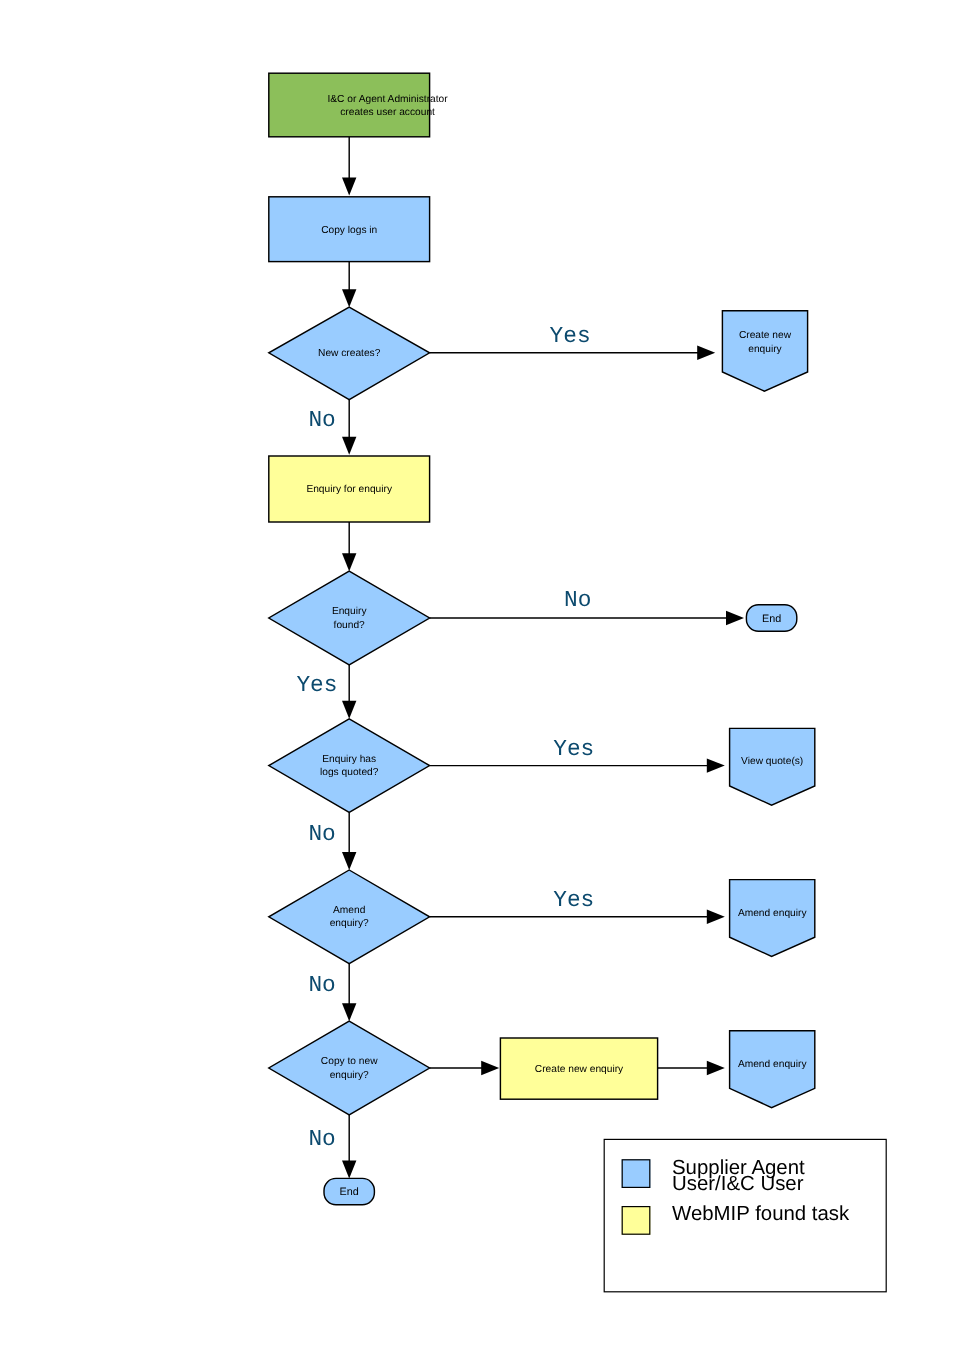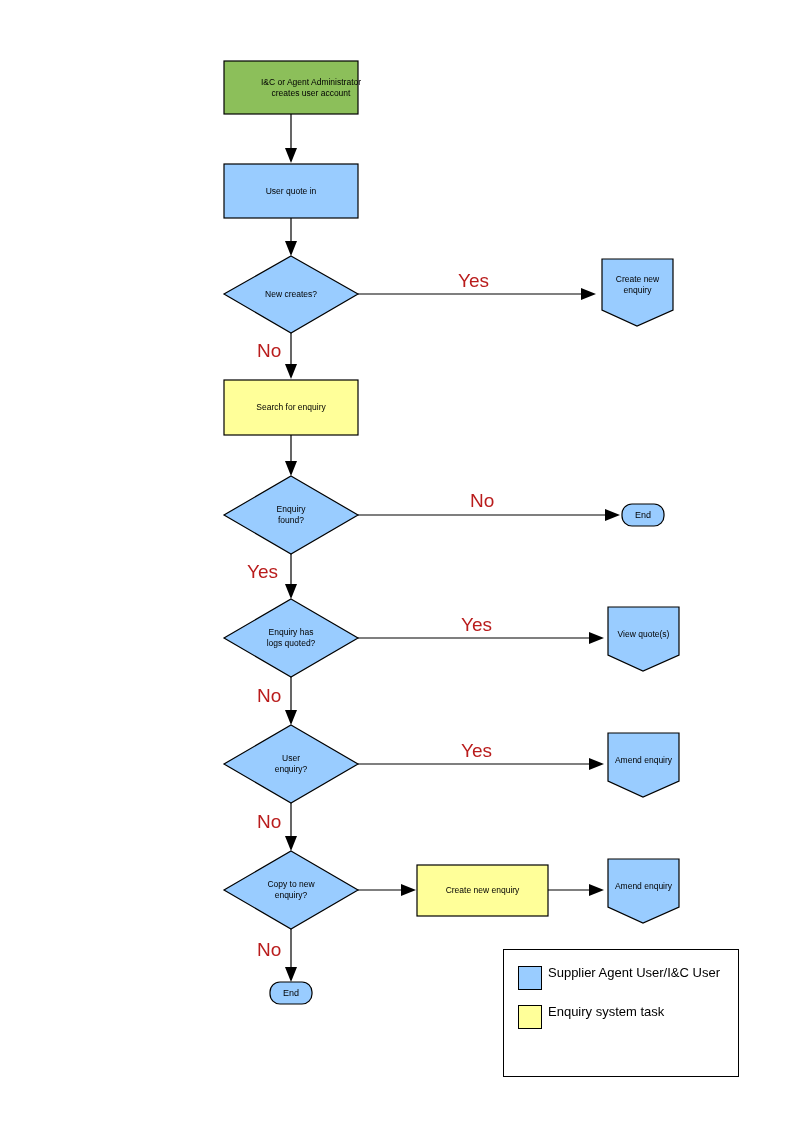--- a/index.html
+++ b/index.html
@@ -45,23 +45,24 @@
     color: #000000;
     pointer-events: none;
     white-space: pre-line;
     display: flex;
     align-items: center;
     justify-content: center;
   }
   .edge-label {
     position: absolute;
     font-size: 19px;
-    color: #b91c1c;
+    color: #0c4a6e;
     line-height: 19px;
     white-space: nowrap;
+    font-family: Liberation Mono, monospace;
   }
   #legend-box {
     position: absolute;
     left: 503px;
     top: 949px;
     width: 236px;
     height: 128px;
     border: 1.2px solid #000000;
     background: #ffffff;
     box-sizing: border-box;
@@ -73,26 +74,25 @@
     left: 14px;
   }
   .legend-swatch {
     width: 24px;
     height: 24px;
     border: 1.2px solid #000000;
     box-sizing: border-box;
     flex: none;
   }
   .legend-text {
-    margin-left: 6px;
-    font-size: 13px;
+    margin-left: 18px;
+    font-size: 17px;
     line-height: 13.5px;
     color: #000000;
     max-width: 180px;
-    text-align: center;
   }
 </style>
 </head>
 <body>
 
 <div id="canvas">
 
   <svg id="flow-svg" viewBox="0 0 794 1123">
 
     <g>
@@ -190,43 +190,43 @@
     <polygon class="node-shape" points="291,851 358,890 291,929 224,890" fill="#99CCFF"></polygon>
 
     <rect class="node-shape" x="417" y="865" width="131" height="51" fill="#FFFF99"></rect>
 
     <polygon class="node-shape" points="608,859 679,859 679,907 643,923 608,907" fill="#99CCFF"></polygon>
 
     <rect class="node-shape" x="270" y="982" width="42" height="22" rx="10" ry="10" fill="#99CCFF"></rect>
 
   </svg>
 
-  <div class="node-label" style="left:224px; top:61px; width:134px; height:53px;padding-left:20px;">I&amp;C or Agent Administrator
+  <div class="node-label" style="left:236px; top:61px; width:134px; height:53px;padding-left:20px;">I&amp;C or Agent Administrator
 creates user account</div>
 
-  <div class="node-label" style="left:224px; top:164px; width:134px; height:54px;">User quote in</div>
+  <div class="node-label" style="left:224px; top:164px; width:134px; height:54px;">Copy logs in</div>
 
   <div class="node-label" style="left:236px; top:275px; width:110px; height:38px;">New creates?</div>
 
   <div class="node-label" style="left:602px; top:266px; width:71px; height:38px;">Create new
 enquiry</div>
 
-  <div class="node-label" style="left:224px; top:380px; width:134px; height:55px;">Search for enquiry</div>
+  <div class="node-label" style="left:224px; top:380px; width:134px; height:55px;">Enquiry for enquiry</div>
 
   <div class="node-label" style="left:236px; top:496px; width:110px; height:38px;">Enquiry
 found?</div>
 
   <div class="node-label end-label-wrap" style="left:622px; top:504px; width:42px; height:22px; font-size:9px;">End</div>
 
   <div class="node-label" style="left:232px; top:619px; width:118px; height:38px;">Enquiry has
 logs quoted?</div>
 
   <div class="node-label" style="left:605px; top:619px; width:77px; height:30px;">View quote(s)</div>
 
-  <div class="node-label" style="left:236px; top:745px; width:110px; height:38px;">User
+  <div class="node-label" style="left:236px; top:745px; width:110px; height:38px;">Amend
 enquiry?</div>
 
   <div class="node-label" style="left:605px; top:745px; width:77px; height:30px;">Amend enquiry</div>
 
   <div class="node-label" style="left:236px; top:871px; width:110px; height:38px;">Copy to new
 enquiry?</div>
 
   <div class="node-label" style="left:417px; top:865px; width:131px; height:51px;">Create new enquiry</div>
 
   <div class="node-label" style="left:605px; top:871px; width:77px; height:30px;">Amend enquiry</div>
@@ -251,17 +251,17 @@
 
   <div class="edge-label" style="left:257px; top:940px;">No</div>
 
   <div id="legend-box">
     <div class="legend-row" style="top:16px;">
       <span class="legend-swatch" style="background:#99CCFF;"></span>
       <span class="legend-text">Supplier Agent User/I&amp;C User</span>
     </div>
     <div class="legend-row" style="top:55px;">
       <span class="legend-swatch" style="background:#FFFF99;"></span>
-      <span class="legend-text">Enquiry system task</span>
+      <span class="legend-text">WebMIP found task</span>
     </div>
   </div>
 
 </div>
 
 </body></html>

